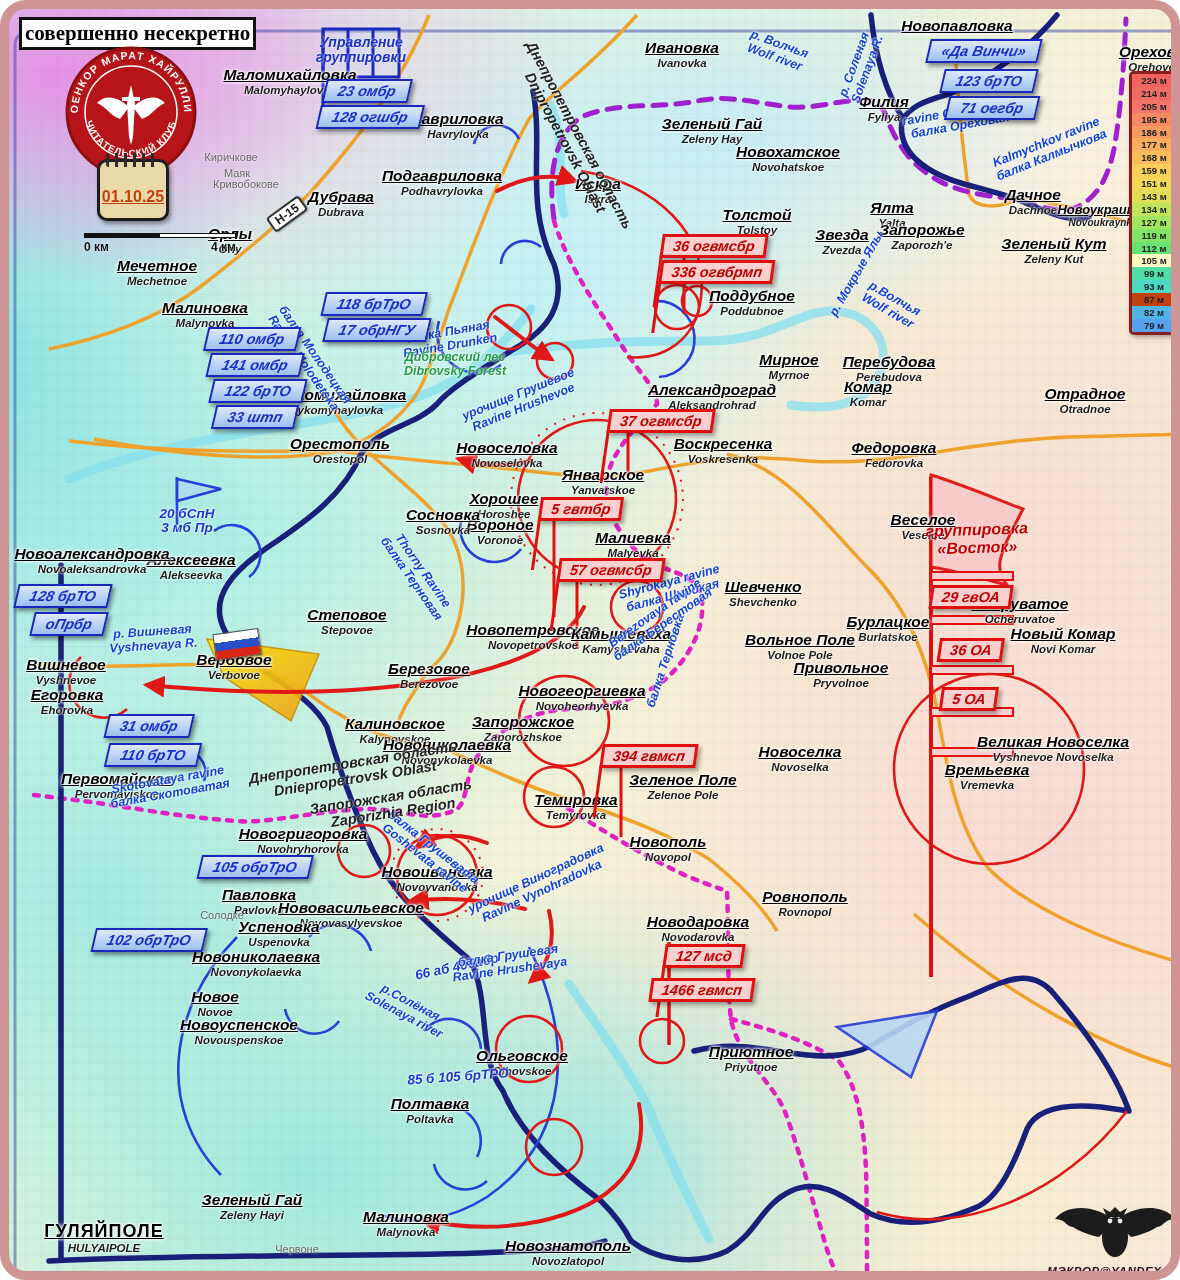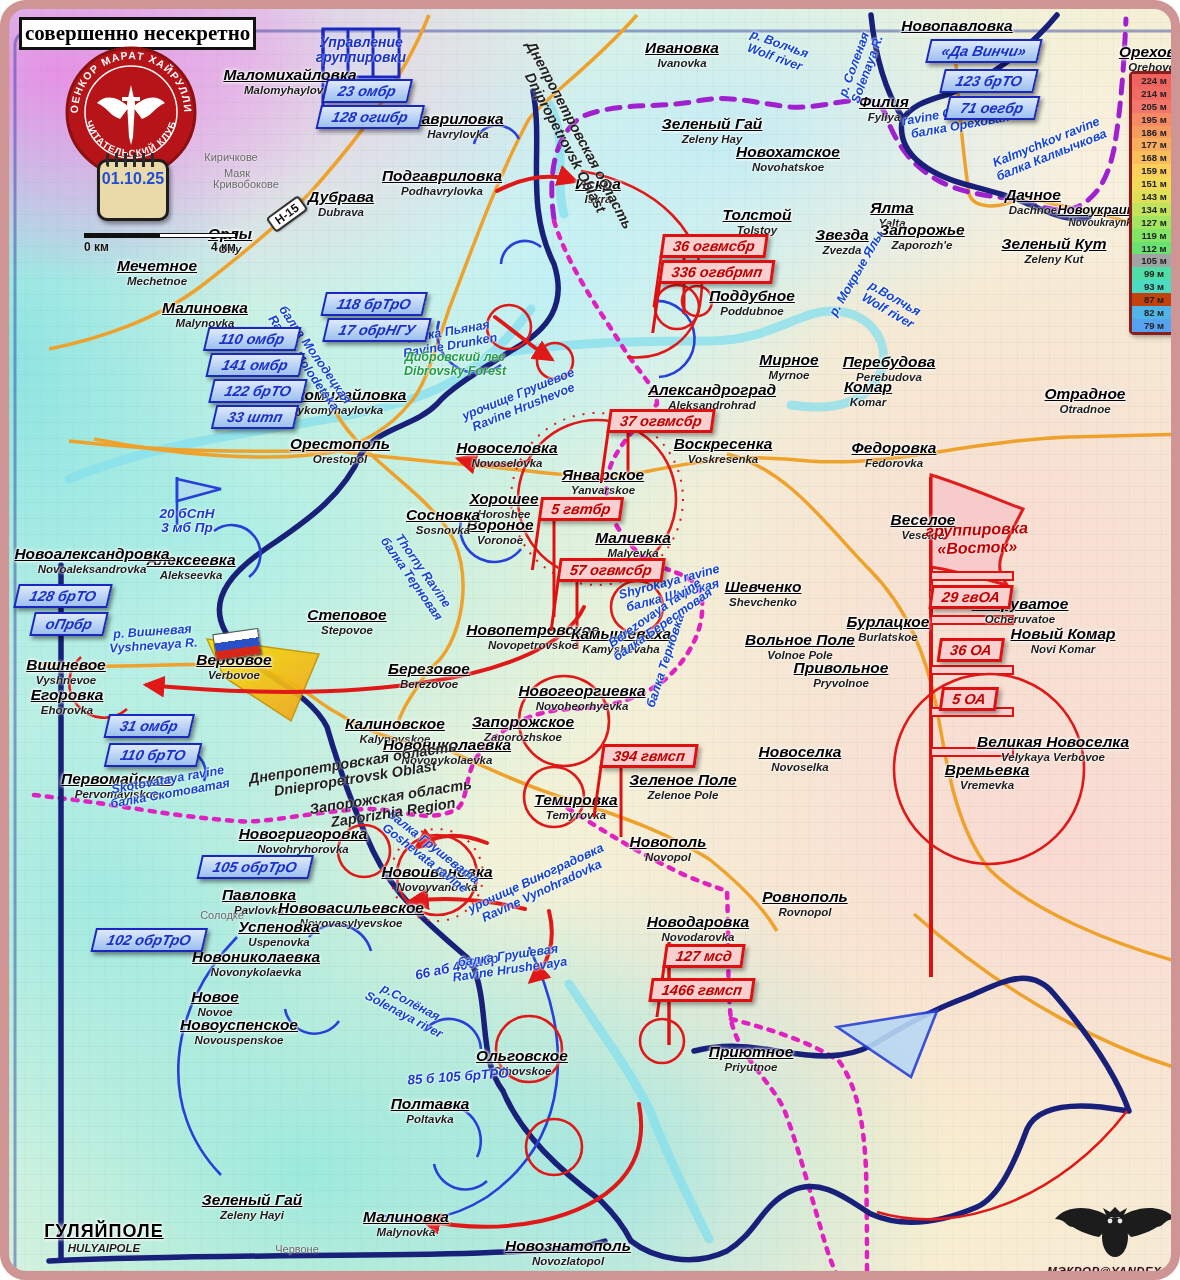--- a/index.html
+++ b/index.html
@@ -63,21 +63,21 @@
   .arealbl{position:absolute;color:#222;font:italic bold 14.5px "Liberation Sans",sans-serif;
     text-align:center;line-height:1.08;white-space:nowrap;text-shadow:0 0 2px #fff;z-index:3;}
 
   .classif{position:absolute;left:10px;top:8px;z-index:6;background:#fff;border:3px solid #111;
     padding:1px 3px;font:bold 21px "Liberation Serif",serif;color:#000;}
   .logo{position:absolute;left:55px;top:36px;z-index:6;}
   .calendar{position:absolute;left:88px;top:150px;width:72px;height:62px;z-index:6;
     background:#ead9a9;border:3px solid #1d1d1d;border-radius:10px;box-shadow:2px 3px 4px rgba(0,0,0,.4);}
   .calendar .spiral{position:absolute;left:6px;right:6px;top:-9px;height:14px;
     background:repeating-linear-gradient(90deg,#2b2b2b 0 3px,transparent 3px 9px);border-radius:3px;}
-  .calendar .date{margin-top:8px;text-align:center;font:bold 16px "Liberation Sans",sans-serif;color:#1d4ed8;}
+  .calendar .date{margin-top:26px;text-align:center;font:bold 16px "Liberation Sans",sans-serif;color:#c2410c;text-decoration:underline;}
   .scalebar{position:absolute;left:75px;top:224px;width:152px;z-index:6;}
   .scalebar .bar{height:5px;border:1px solid #111;background:linear-gradient(90deg,#111 0 50%,#fff 50% 100%);}
   .scalebar .lab{display:flex;justify-content:space-between;font:bold 12px "Liberation Sans",sans-serif;
     color:#111;text-shadow:0 0 2px #fff;margin-top:2px;}
   .roadbadge{position:absolute;left:258px;top:196px;z-index:4;background:#fff;border:2px solid #333;
     border-radius:4px;padding:0 5px;font:bold 12px "Liberation Sans",sans-serif;color:#111;
     transform:rotate(-36deg);box-shadow:1px 1px 2px rgba(0,0,0,.3);}
   .legend{position:absolute;left:1120px;top:62px;width:50px;z-index:5;border:3px solid #8a1d1d;
     border-radius:5px;overflow:hidden;box-shadow:2px 2px 5px rgba(0,0,0,.35);background:#fff;}
   .legend .lrow{height:12.9px;display:flex;align-items:center;justify-content:center;
@@ -281,21 +281,21 @@
       <div class="place" style="left: 594px; top: 457px; transform: translate(-50%, 0px);"><span class="n">Январское</span><span class="t">Yanvarskoe</span></div>
       <div class="place" style="left: 624px; top: 520px; transform: translate(-50%, 0px);"><span class="n">Малиевка</span><span class="t">Malyevka</span></div>
       <div class="place" style="left: 754px; top: 569px; transform: translate(-50%, 0px);"><span class="n">Шевченко</span><span class="t">Shevchenko</span></div>
       <div class="place" style="left: 914px; top: 502px; transform: translate(-50%, 0px);"><span class="n">Веселое</span><span class="t">Veseloe</span></div>
       <div class="place" style="left: 879px; top: 604px; transform: translate(-50%, 0px);"><span class="n">Бурлацкое</span><span class="t">Burlatskoe</span></div>
       <div class="place" style="left: 1011px; top: 586px; transform: translate(-50%, 0px);"><span class="n">Очеруватое</span><span class="t">Ocheruvatoe</span></div>
       <div class="place" style="left: 1054px; top: 616px; transform: translate(-50%, 0px);"><span class="n">Новый Комар</span><span class="t">Novi Komar</span></div>
       <div class="place" style="left: 791px; top: 622px; transform: translate(-50%, 0px);"><span class="n">Вольное Поле</span><span class="t">Volnoe Pole</span></div>
       <div class="place" style="left: 832px; top: 650px; transform: translate(-50%, 0px);"><span class="n">Привольное</span><span class="t">Pryvolnoe</span></div>
       <div class="place" style="left: 791px; top: 734px; transform: translate(-50%, 0px);"><span class="n">Новоселка</span><span class="t">Novoselka</span></div>
-      <div class="place" style="left: 1044px; top: 724px; transform: translate(-50%, 0px);"><span class="n">Великая Новоселка</span><span class="t">Velykaya Verbovoe</span></div>
+      <div class="place" style="left: 1044px; top: 724px; transform: translate(-50%, 0px);"><span class="n">Великая Новоселка</span><span class="t">Vyshnevoe Novoselka</span></div>
       <div class="place" style="left: 978px; top: 752px; transform: translate(-50%, 0px);"><span class="n">Времьевка</span><span class="t">Vremevka</span></div>
       <div class="place" style="left: 674px; top: 762px; transform: translate(-50%, 0px);"><span class="n">Зеленое Поле</span><span class="t">Zelenoe Pole</span></div>
       <div class="place" style="left: 659px; top: 824px; transform: translate(-50%, 0px);"><span class="n">Новополь</span><span class="t">Novopol</span></div>
       <div class="place" style="left: 796px; top: 879px; transform: translate(-50%, 0px);"><span class="n">Ровнополь</span><span class="t">Rovnopol</span></div>
       <div class="place" style="left: 689px; top: 904px; transform: translate(-50%, 0px);"><span class="n">Новодаровка</span><span class="t">Novodarovka</span></div>
       <div class="place" style="left: 742px; top: 1034px; transform: translate(-50%, 0px);"><span class="n">Приютное</span><span class="t">Priyutnoe</span></div>
       <div class="place" style="left: 567px; top: 782px; transform: translate(-50%, 0px);"><span class="n">Темировка</span><span class="t">Temyrovka</span></div>
       <div class="place" style="left: 514px; top: 704px; transform: translate(-50%, 0px);"><span class="n">Запорожское</span><span class="t">Zaporozhskoe</span></div>
       <div class="place" style="left: 573px; top: 673px; transform: translate(-50%, 0px);"><span class="n">Новогеоргиевка</span><span class="t">Novoheorhyevka</span></div>
       <div class="place" style="left: 524px; top: 612px; transform: translate(-50%, 0px);"><span class="n">Новопетровское</span><span class="t">Novopetrovskoe</span></div>
@@ -516,21 +516,21 @@
         <div class="lrow" style="background: rgb(246, 155, 96);">186 м</div>
         <div class="lrow" style="background: rgb(248, 172, 94);">177 м</div>
         <div class="lrow" style="background: rgb(249, 189, 92);">168 м</div>
         <div class="lrow" style="background: rgb(251, 207, 90);">159 м</div>
         <div class="lrow" style="background: rgb(242, 217, 87);">151 м</div>
         <div class="lrow" style="background: rgb(223, 223, 88);">143 м</div>
         <div class="lrow" style="background: rgb(194, 227, 92);">134 м</div>
         <div class="lrow" style="background: rgb(162, 229, 96);">127 м</div>
         <div class="lrow" style="background: rgb(130, 229, 102);">119 м</div>
         <div class="lrow" style="background: rgb(104, 226, 115);">112 м</div>
-        <div class="lrow" style="background: #a3a3a3;">105 м</div>
+        <div class="lrow" style="background: #fef9c3;">105 м</div>
         <div class="lrow" style="background: rgb(79, 222, 168); text-align: center;">99 м</div>
         <div class="lrow" style="background: rgb(75, 218, 194);">93 м</div>
         <div class="lrow" style="background: #c2410c;">87 м</div>
         <div class="lrow" style="background: rgb(80, 181, 230);">82 м</div>
         <div class="lrow" style="background: rgb(85, 163, 239);">79 м</div>
       </div>
   </div>
 
   <div class="rusflag"></div>
 

